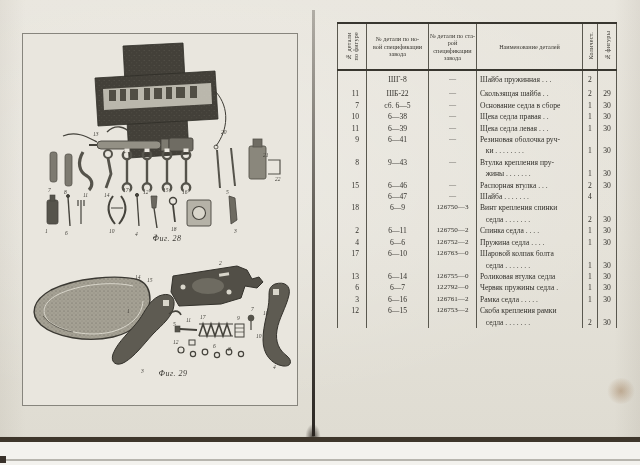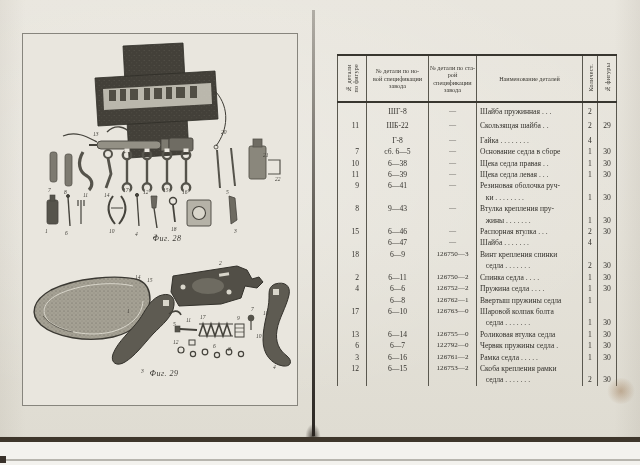--- a/index.html
+++ b/index.html
@@ -24,28 +24,28 @@
   .table-edge-line{position:absolute;left:0;top:459px;width:640px;height:2px;background:#b7b5ae;}
   .corner-dot{position:absolute;left:0;top:456px;width:6px;height:7px;background:#39312a;}
   .stain{position:absolute;left:606px;top:378px;width:30px;height:26px;border-radius:50%;
          background:radial-gradient(circle, rgba(150,110,70,.45), rgba(150,110,70,0) 70%);}
   
   .frame{position:absolute;left:22px;top:33px;width:274px;height:371px;
          border:1px solid #87857d;background:#e9e6de;}
   .fig-caption{position:absolute;font-style:italic;font-size:8px;color:#3a3833;
                width:60px;text-align:center;letter-spacing:.5px;}
   .cap28{left:114px;top:200px;}
-  .cap29{left:111px;top:335px;}
+  .cap29{left:120px;top:335px;}
   .plabel{position:absolute;font-style:italic;font-size:5.5px;color:#44423c;line-height:6px;}
   .pgnum{position:absolute;font-size:12px;color:#3b3935;margin-top:32px;}
   .pg-left{left:19px;top:407px;}
   .pg-right{left:616px;top:408px;}
   svg{display:block;}
   
-  .parts-table{position:absolute;left:337px;top:54px;width:279px;border-collapse:collapse;
+  .parts-table{position:absolute;left:337px;top:22px;width:279px;border-collapse:collapse;
                table-layout:fixed;color:#33312c;padding-left:37px;}
   .parts-table th,.parts-table td{border-left:1px solid #5a584f;padding:0;margin:0;}
   .parts-table th:last-child,.parts-table td:last-child{border-right:1px solid #5a584f;margin-left:40px;}
   .parts-table{border-top:2px solid #38362f;}
   .parts-table thead th{border-bottom:2px solid #38362f;height:45px;vertical-align:middle;
                font-weight:normal;font-size:6.2px;line-height:7.4px;text-align:center;
                white-space:pre-line;color:#3a3832;}
   .vert{display:inline-block;writing-mode:vertical-rl;transform:rotate(180deg);
         white-space:pre-line;font-size:6.2px;line-height:7px;letter-spacing:.2px;}
   .parts-table td{font-size:7.6px;line-height:11.4px;vertical-align:top;}
@@ -286,28 +286,20 @@
           <td class="c6"></td>
         </tr>
         <tr class="first-block">
           <td class="c1">11</td>
           <td class="c2">ШБ-22</td>
           <td class="c3">—</td>
           <td class="c4">Скользящая шайба . .</td>
           <td class="c5">2</td>
           <td class="c6">29</td>
         </tr>
-        <tr class="first-block">
-          <td class="c1"></td>
-          <td class="c2">Г-8</td>
-          <td class="c3">—</td>
-          <td class="c4">Гайка . . . . . . . .</td>
-          <td class="c5">4</td>
-          <td class="c6"></td>
-        </tr>
         <tr>
           <td class="c1">7</td>
           <td class="c2">сб. 6—5</td>
           <td class="c3">—</td>
           <td class="c4">Основание седла в сборе</td>
           <td class="c5">1</td>
           <td class="c6">30</td>
         </tr>
         <tr>
           <td class="c1">10</td>
@@ -376,28 +368,20 @@
           <td class="c5">1</td>
           <td class="c6">30</td>
         </tr>
         <tr>
           <td class="c1">4</td>
           <td class="c2">6—6</td>
           <td class="c3">126752—2</td>
           <td class="c4">Пружина седла . . . .</td>
           <td class="c5">1</td>
           <td class="c6">30</td>
-        </tr>
-        <tr>
-          <td class="c1"></td>
-          <td class="c2">6—8</td>
-          <td class="c3">126762—1</td>
-          <td class="c4">Ввертыш пружины седла</td>
-          <td class="c5">1</td>
-          <td class="c6"></td>
         </tr>
         <tr>
           <td class="c1">17</td>
           <td class="c2">6—10</td>
           <td class="c3">126763—0</td>
           <td class="c4">Шаровой колпак болта
    седла . . . . . . .</td>
           <td class="c5">1</td>
           <td class="c6">30</td>
         </tr>

